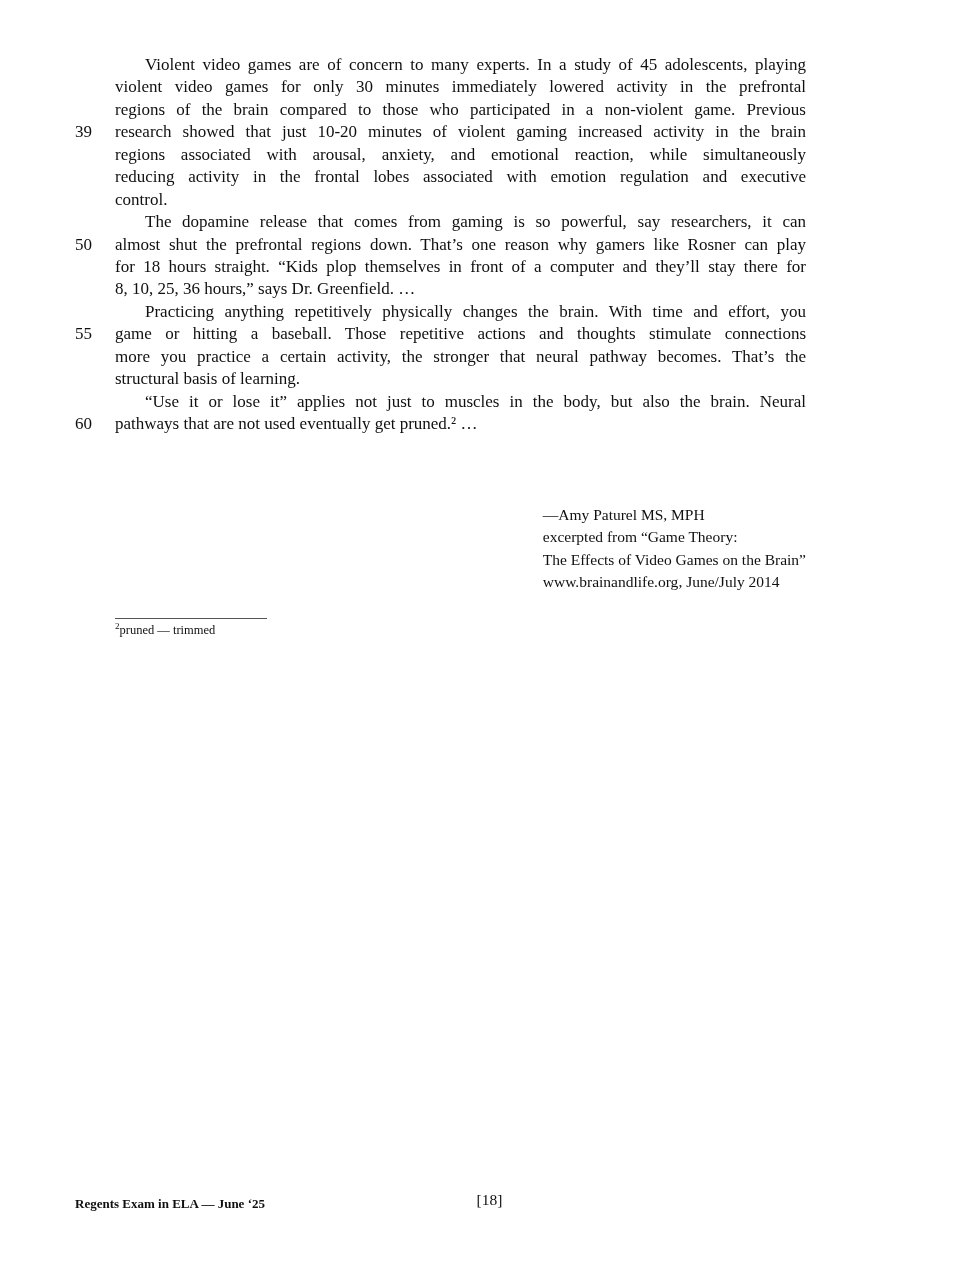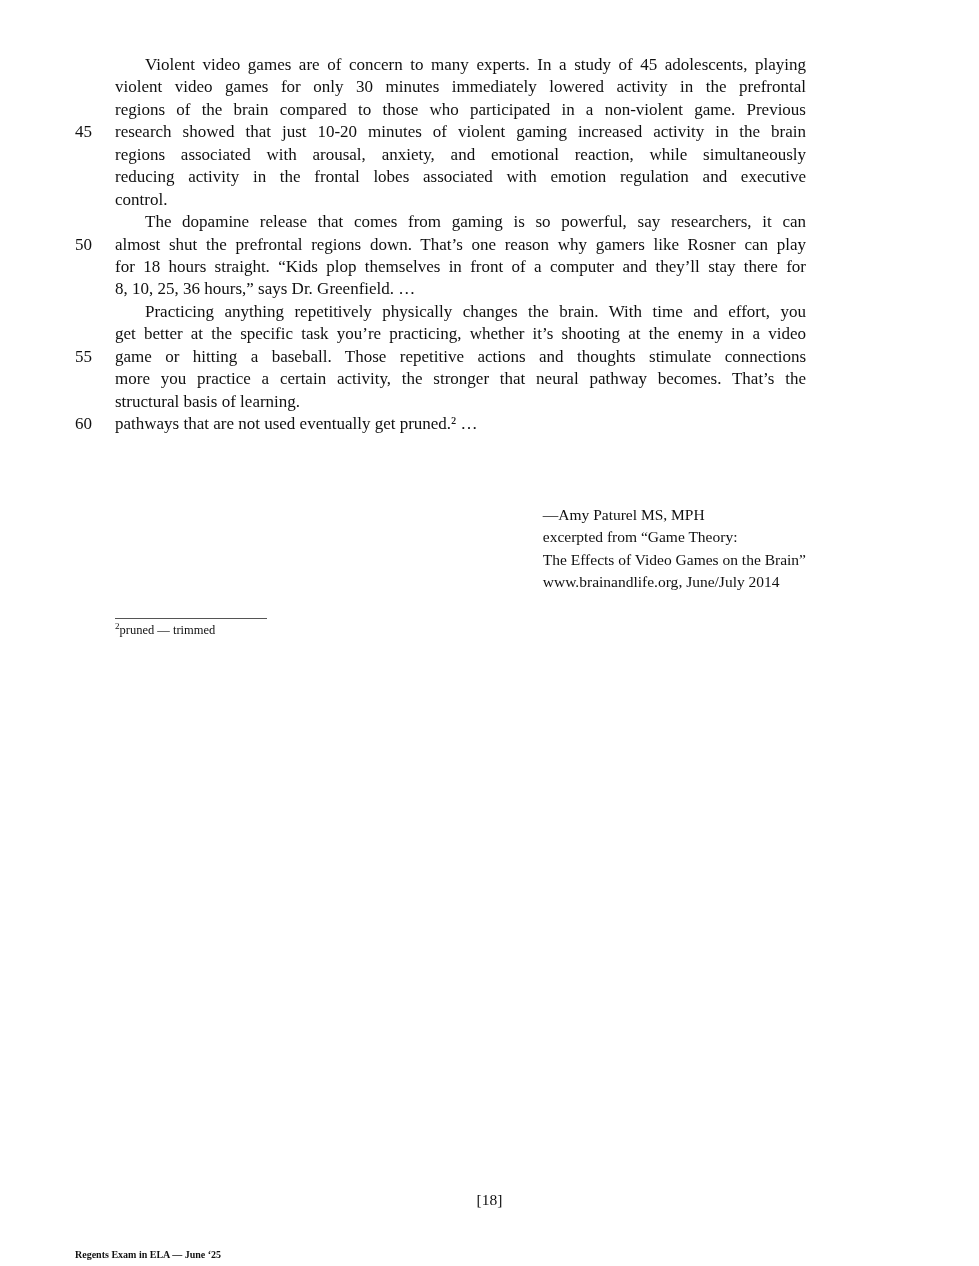--- a/index.html
+++ b/index.html
@@ -65,22 +65,22 @@
     font-size: 12.5px;
   }
   .footnote-text sup {
     font-size: 9px;
     line-height: 0;
   }
   
   .footer-exam-title {
     position: absolute;
     left: 75px;
-    top: 1249px;
-    font-size: 10px;
+    top: 1196px;
+    font-size: 13px;
     font-weight: bold;
   }
   .footer-page {
     position: absolute;
     left: 0;
     top: 1191px;
     width: 979px;
     text-align: center;
     font-size: 15.5px;
   }
@@ -97,21 +97,21 @@
     </div>
     <div class="prow">
       <div class="lnum"></div>
       <div class="ltext">violent video games for only 30 minutes immediately lowered activity in the prefrontal</div>
     </div>
     <div class="prow">
       <div class="lnum"></div>
       <div class="ltext">regions of the brain compared to those who participated in a non-violent game. Previous</div>
     </div>
     <div class="prow">
-      <div class="lnum">45</div>
+      <div class="lnum">39</div>
       <div class="ltext">research showed that just 10-20 minutes of violent gaming increased activity in the brain</div>
     </div>
     <div class="prow">
       <div class="lnum"></div>
       <div class="ltext">regions associated with arousal, anxiety, and emotional reaction, while simultaneously</div>
     </div>
     <div class="prow">
       <div class="lnum"></div>
       <div class="ltext">reducing activity in the frontal lobes associated with emotion regulation and executive</div>
     </div>
@@ -133,34 +133,34 @@
     </div>
     <div class="prow">
       <div class="lnum"></div>
       <div class="ltext flush">8, 10, 25, 36 hours,” says Dr. Greenfield. …</div>
     </div>
     <div class="prow">
       <div class="lnum"></div>
       <div class="ltext indent">Practicing anything repetitively physically changes the brain. With time and effort, you</div>
     </div>
     <div class="prow">
-      <div class="lnum"></div>
-      <div class="ltext">get better at the specific task you’re practicing, whether it’s shooting at the enemy in a video</div>
-    </div>
-    <div class="prow">
       <div class="lnum">55</div>
       <div class="ltext">game or hitting a baseball. Those repetitive actions and thoughts stimulate connections</div>
     </div>
     <div class="prow">
       <div class="lnum"></div>
       <div class="ltext">more you practice a certain activity, the stronger that neural pathway becomes. That’s the</div>
     </div>
     <div class="prow">
       <div class="lnum"></div>
       <div class="ltext flush">structural basis of learning.</div>
+    </div>
+    <div class="prow">
+      <div class="lnum"></div>
+      <div class="ltext indent">“Use it or lose it” applies not just to muscles in the body, but also the brain. Neural</div>
     </div>
     <div class="prow">
       <div class="lnum">60</div>
       <div class="ltext flush">pathways that are not used eventually get pruned.² …</div>
     </div>
   </div>
 
   <div class="attribution">
     <div>—Amy Paturel MS, MPH</div>
     <div>excerpted from “Game Theory:</div>

